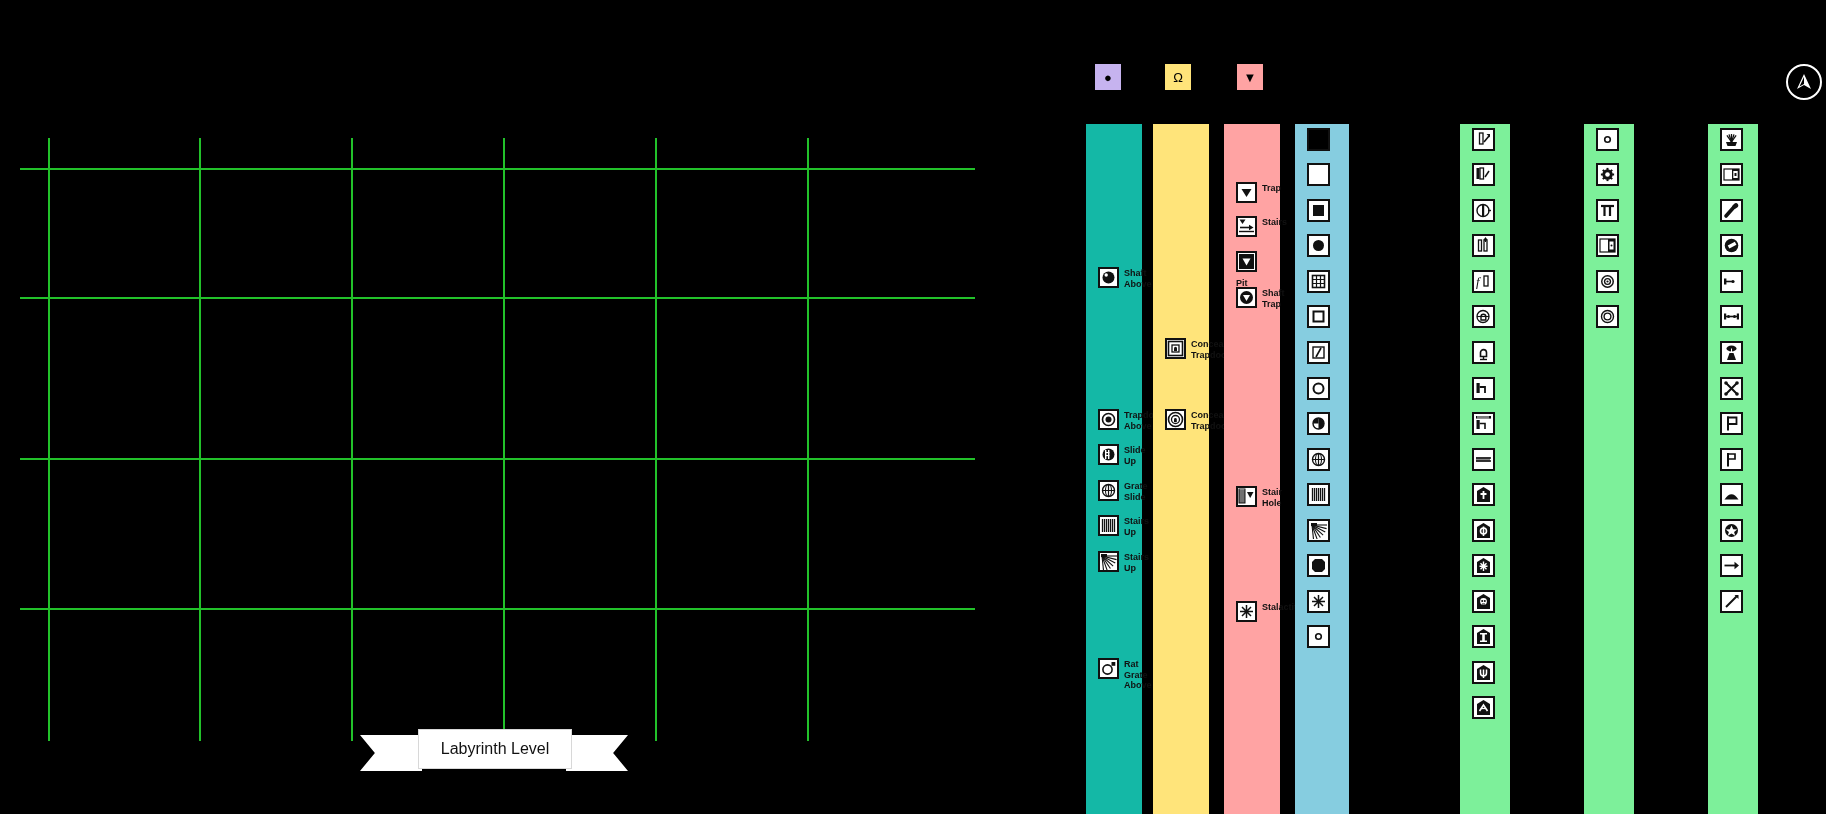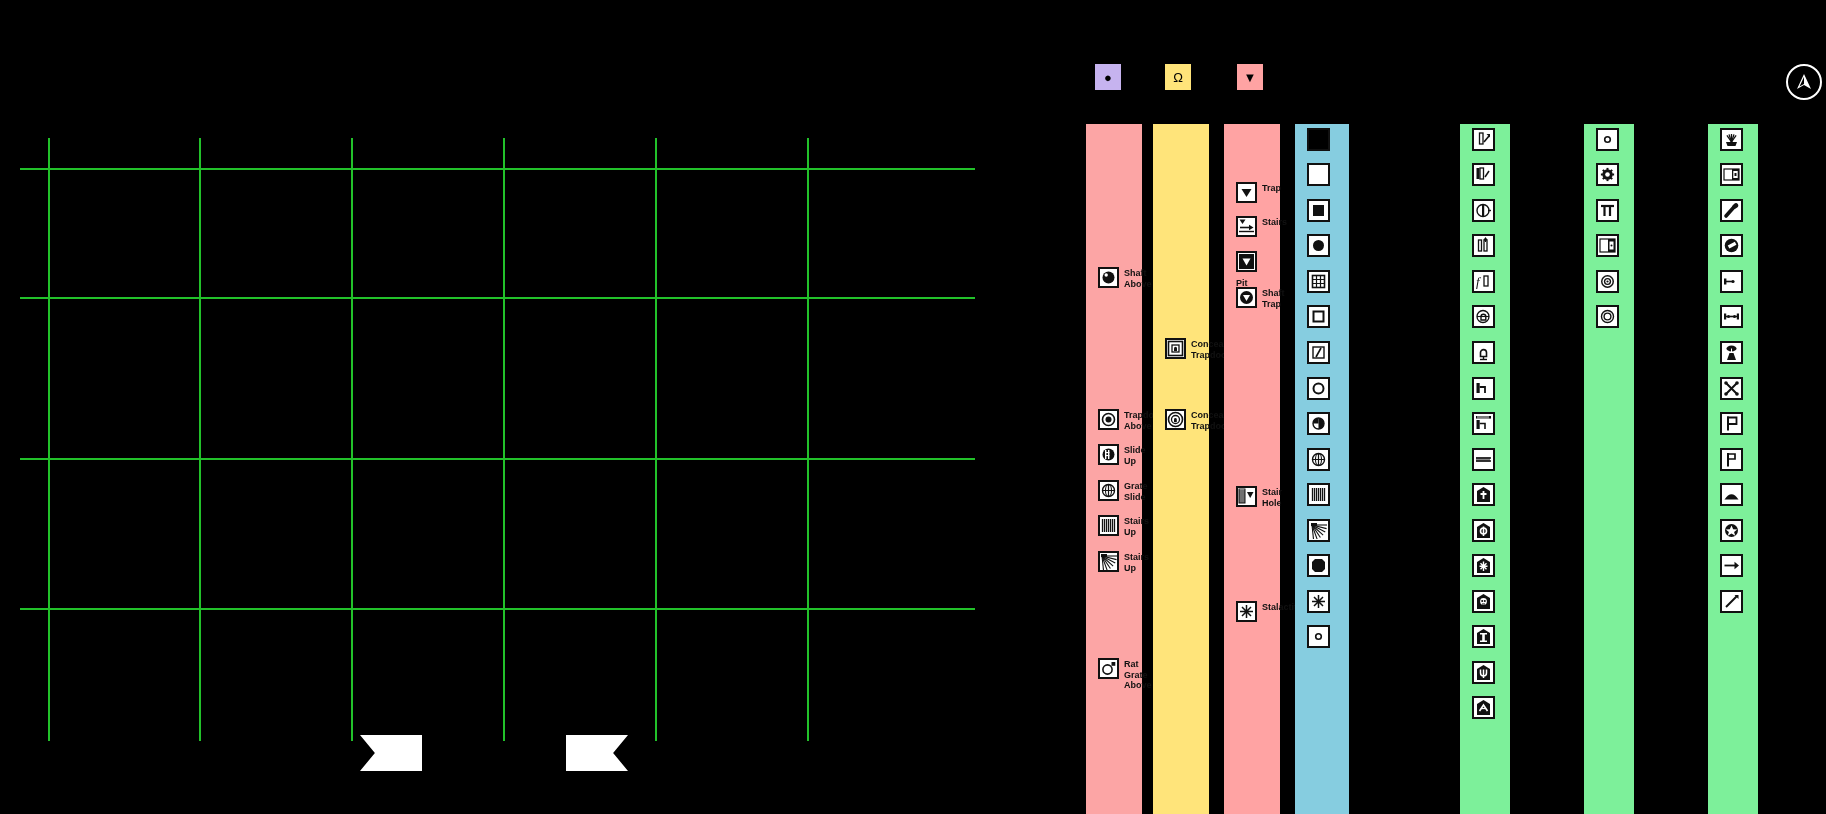--- a/index.html
+++ b/index.html
@@ -58,35 +58,36 @@
       <div class="grid-line grid-v" style="left: 199px; background: rgb(34, 193, 42);"></div>
       <div class="grid-line grid-v" style="left: 351px; background: rgb(34, 193, 42);"></div>
       <div class="grid-line grid-v" style="left: 503px; background: rgb(34, 193, 42);"></div>
       <div class="grid-line grid-v" style="left: 655px; background: rgb(34, 193, 42);"></div>
       <div class="grid-line grid-v" style="left: 807px; background: rgb(34, 193, 42);"></div>
     </div>
 
   <div id="banner">
     <div class="banner-tail left"></div>
     <div class="banner-tail right"></div>
+    <div class="banner-center">Labyrinth Level</div>
   </div>
 </div>
 
 <div id="compass">
   <svg width="22" height="22" viewBox="0 0 22 22">
     <polygon points="11,3 18,18 11,14 4,18" fill="#fff"></polygon>
     <polygon points="11,6 11,13 6.5,15.5" fill="#000"></polygon>
   </svg>
 </div>
 
 <div id="legend-root">
     <div class="legend-top" style="left: 1095px; top: 64px; background: rgb(198, 179, 239);">●</div>
     <div class="legend-top" style="left: 1165px; top: 64px; background: rgb(255, 228, 122);">Ω</div>
     <div class="legend-top" style="left: 1237px; top: 64px; background: rgb(255, 163, 163);">▼</div>
-    <div class="col" style="left: 1086px; width: 56px; height: 690px; background: #fca5a5;">
+    <div class="col" style="left: 1086px; width: 56px; height: 690px; background: #14b8a6;">
       <div class="col-inner">
         <div class="entry" style="top: 143px; left: 12px;">
           <div class="sym">
             <svg width="17" height="17" viewBox="0 0 17 17">
               <circle cx="8.5" cy="8.5" r="6" fill="#111"></circle>
               <circle cx="6.2" cy="6" r="1.7" fill="#fff"></circle>
             </svg>
           </div>
           <div class="lbl narrow">Shaft Above</div>
         </div>

